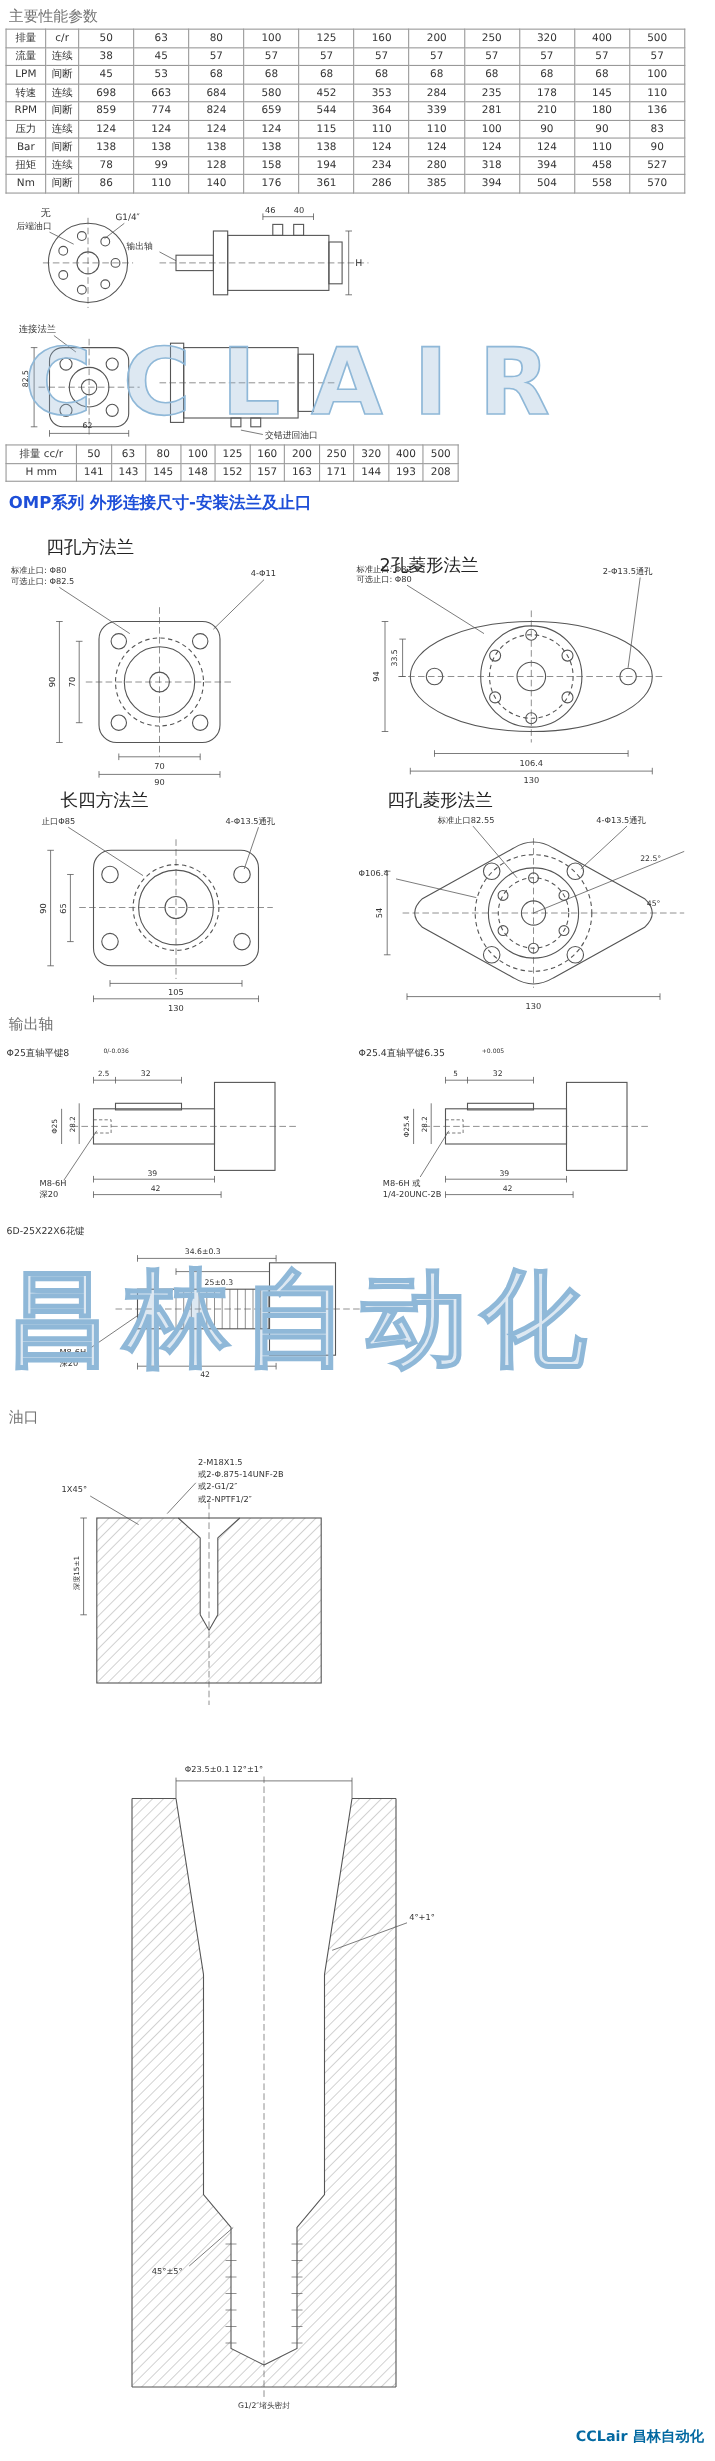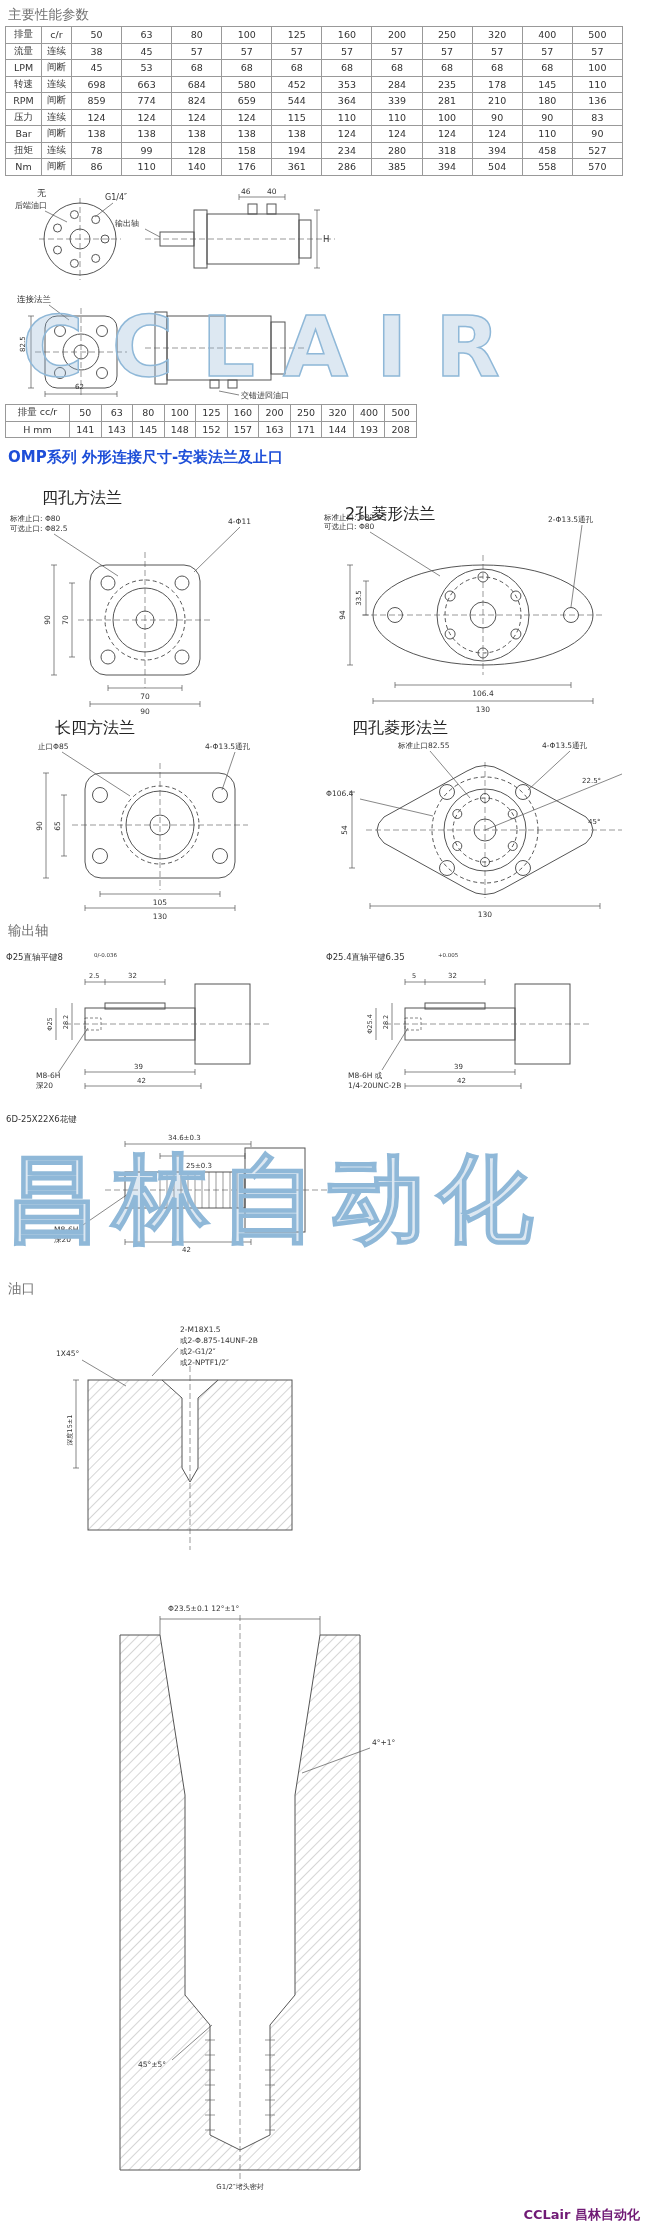--- a/index.html
+++ b/index.html
@@ -10,21 +10,21 @@
   .flange-title{position:absolute;font-size:16px;color:#222;text-align:center;}
   table{border-collapse:collapse;position:absolute;table-layout:fixed;background:#fff;}
   td{border:1px solid #999;text-align:center;font-size:9.5px;color:#333;height:15.5px;
      padding:0 1px;overflow:hidden;white-space:nowrap;}
   svg{position:absolute;}
   svg text{font-family:"DejaVu Sans",sans-serif;fill:#333;}
   .wm{position:absolute;left:0;width:550px;text-align:center;font-weight:bold;
       color:rgba(141,178,211,0.30);-webkit-text-stroke:1.5px #8fb8d8;white-space:nowrap;}
   .wm1{top:298px;font-size:84px;letter-spacing:28px;}
   .wm2{top:1136px;font-size:96px;letter-spacing:12px;}
-  .footer{position:absolute;right:10px;top:2206px;font-size:13px;font-weight:bold;color:#701a75;}
+  .footer{position:absolute;right:10px;top:2206px;font-size:13px;font-weight:bold;color:#0369a1;}
 </style>
 </head>
 <body>
 
 <div class="page">
 
   <div class="h-sec" style="left:8px;top:6px;">主要性能参数</div>
 
   <table style="left:5px;top:26px;width:618px;">
     <colgroup>

